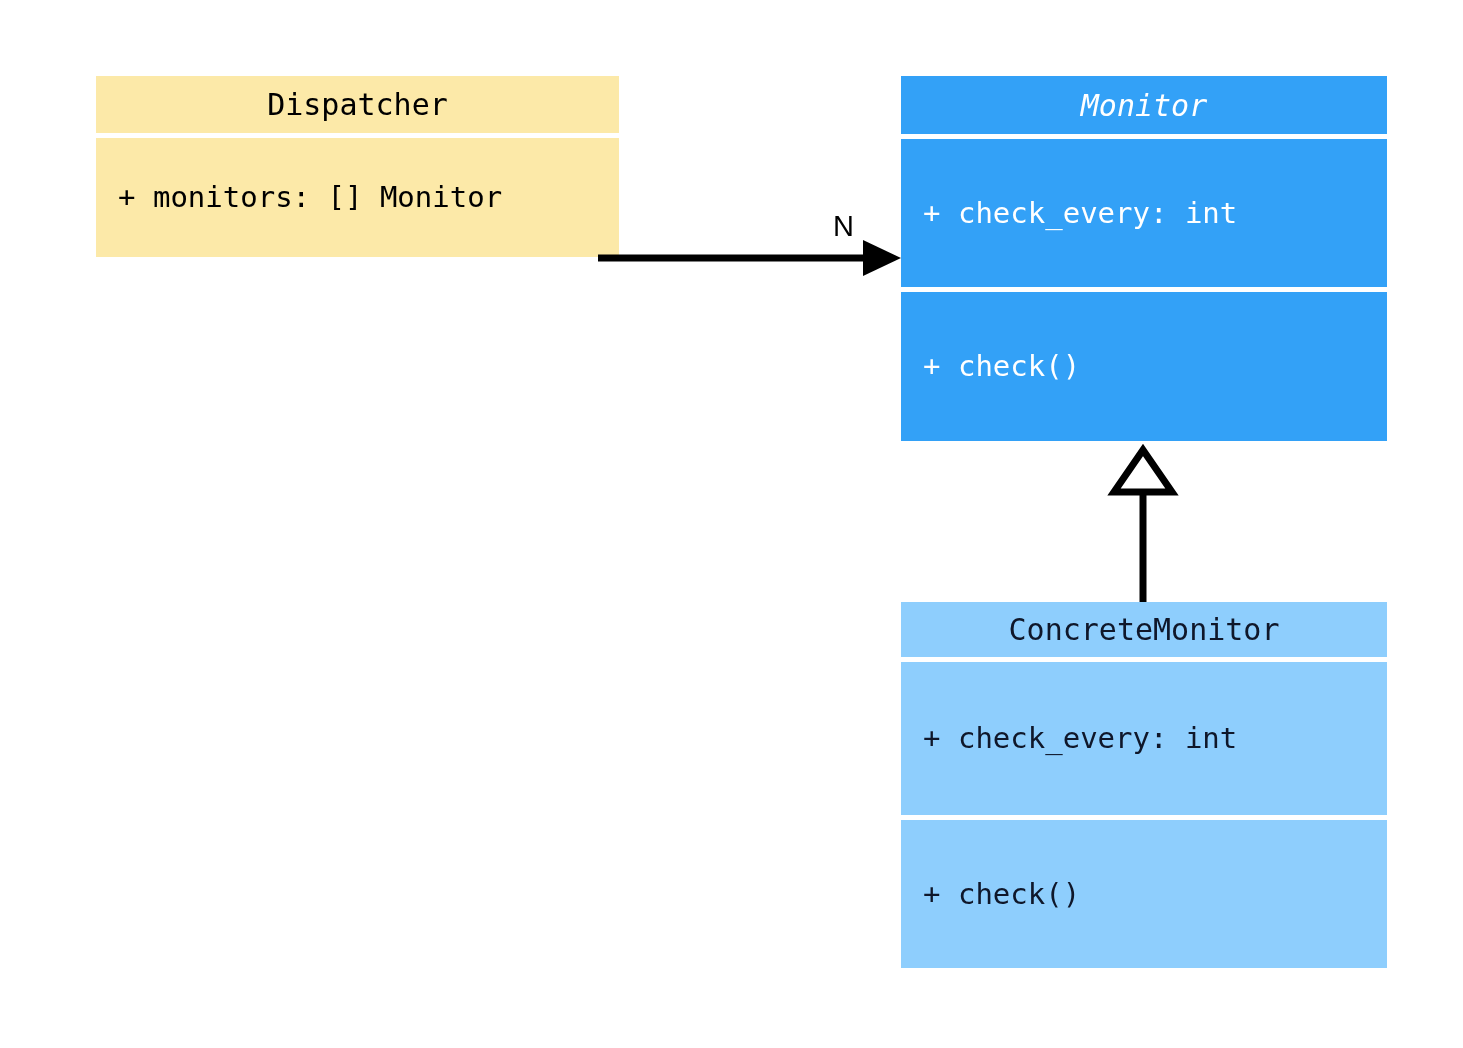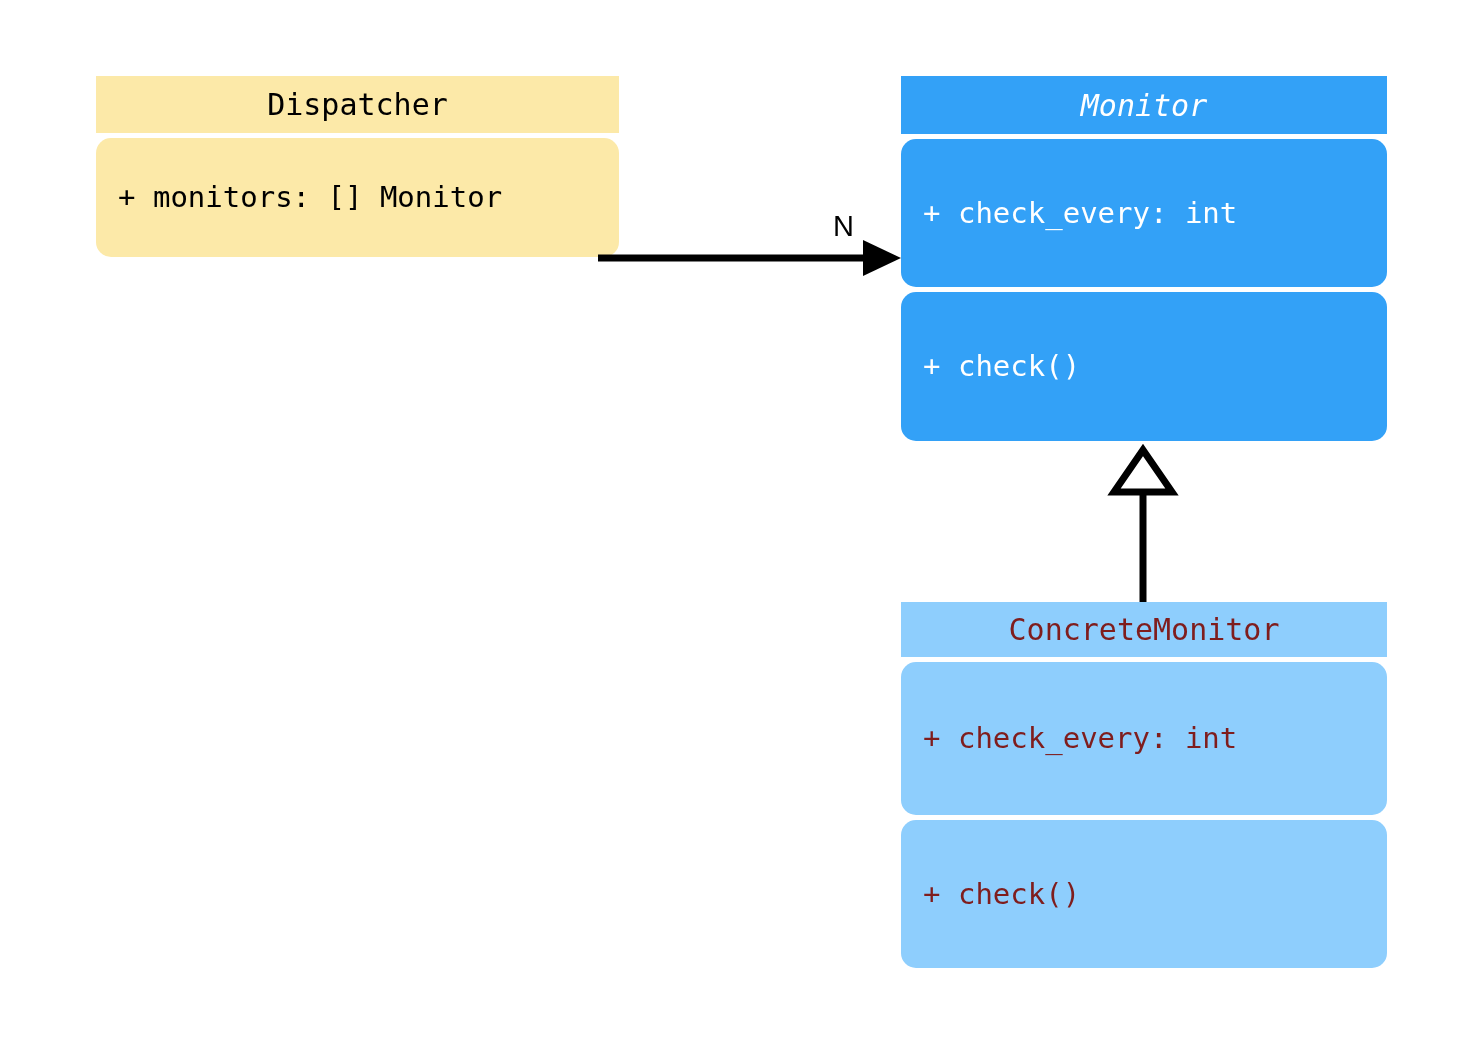--- a/index.html
+++ b/index.html
@@ -41,37 +41,36 @@
   .class-title.abstract {
     font-style: italic;
   }
   .member {
     font-size: 29px;
     white-space: pre;
     line-height: 1.18;
   }
   .comp-members {
     padding-left: 22px;
-    border-radius: 15px;
   }
 
   
   .theme-yellow .compartment { background: #fce9a8; }
   .theme-yellow .class-title,
   .theme-yellow .member { color: #000000; }
 
   
   .theme-blue .compartment { background: #33a1f7; }
   .theme-blue .class-title,
   .theme-blue .member { color: #ffffff; }
 
   
   .theme-lightblue .compartment { background: #8ecefd; }
   .theme-lightblue .class-title,
-  .theme-lightblue .member { color: #7f1d1d; }
+  .theme-lightblue .member { color: #0f172a; }
 
   
   .connector {
     position: absolute;
     left: 0;
     top: 0;
     width: 1463px;
     height: 1048px;
     pointer-events: none;
   }

